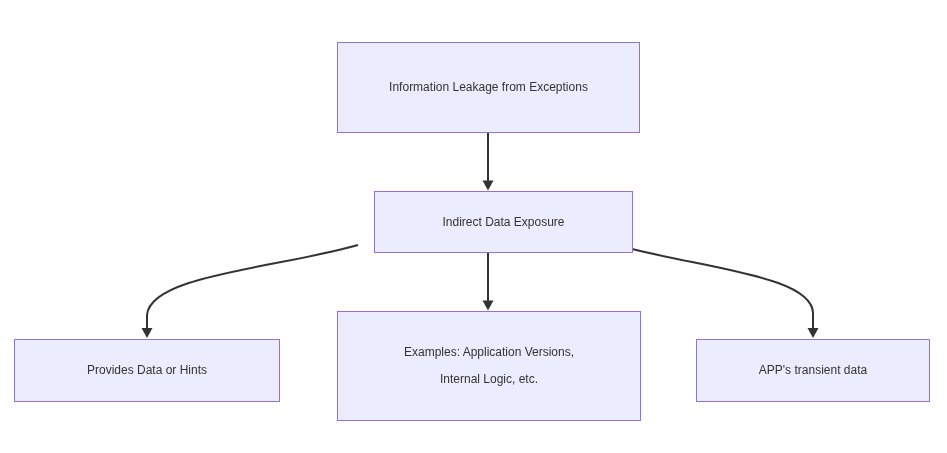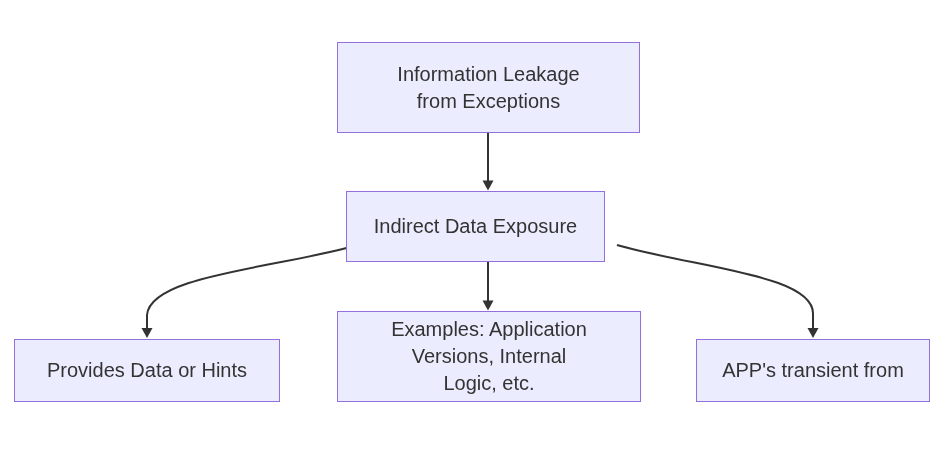--- a/index.html
+++ b/index.html
@@ -30,35 +30,35 @@
   .edges polygon {
     fill: #333333;
     stroke: none;
   }
   .node {
     position: absolute;
     box-sizing: border-box;
     background: #ECECFF;
     border: 1px solid #9370DB;
     color: #333333;
-    font-size: 20px;
+    font-size: 12px;
     line-height: 27px;
     display: flex;
     align-items: center;
     justify-content: center;
     text-align: center;
   }
   .node .label {
     display: inline-block;
   }
   #node-info-leakage   { left: 337px; top: 42px;  width: 303px; height: 91px; }
   #node-info-leakage .label { max-width: 225px; }
-  #node-indirect       { left: 346px; top: 191px; width: 259px; height: 71px; }
+  #node-indirect       { left: 374px; top: 191px; width: 259px; height: 62px; }
   #node-clues          { left: 14px;  top: 339px; width: 266px; height: 63px; }
-  #node-examples       { left: 337px; top: 311px; width: 304px; height: 91px; }
+  #node-examples       { left: 337px; top: 311px; width: 304px; height: 110px; }
   #node-examples .label { max-width: 210px; }
   #node-transient      { left: 696px; top: 339px; width: 234px; height: 63px; }
 </style>
 </head>
 <body>
 
 <div class="canvas">
 
   <svg class="edges" width="947" height="453" viewBox="0 0 947 453" aria-hidden="true">
 
@@ -93,16 +93,16 @@
 
   <div class="node" id="node-clues">
     <span class="label">Provides Data or Hints</span>
   </div>
 
   <div class="node" id="node-examples">
     <span class="label">Examples: Application Versions, Internal Logic, etc.</span>
   </div>
 
   <div class="node" id="node-transient">
-    <span class="label">APP's transient from</span>
+    <span class="label">APP's transient data</span>
   </div>
 
 </div>
 
 </body></html>

